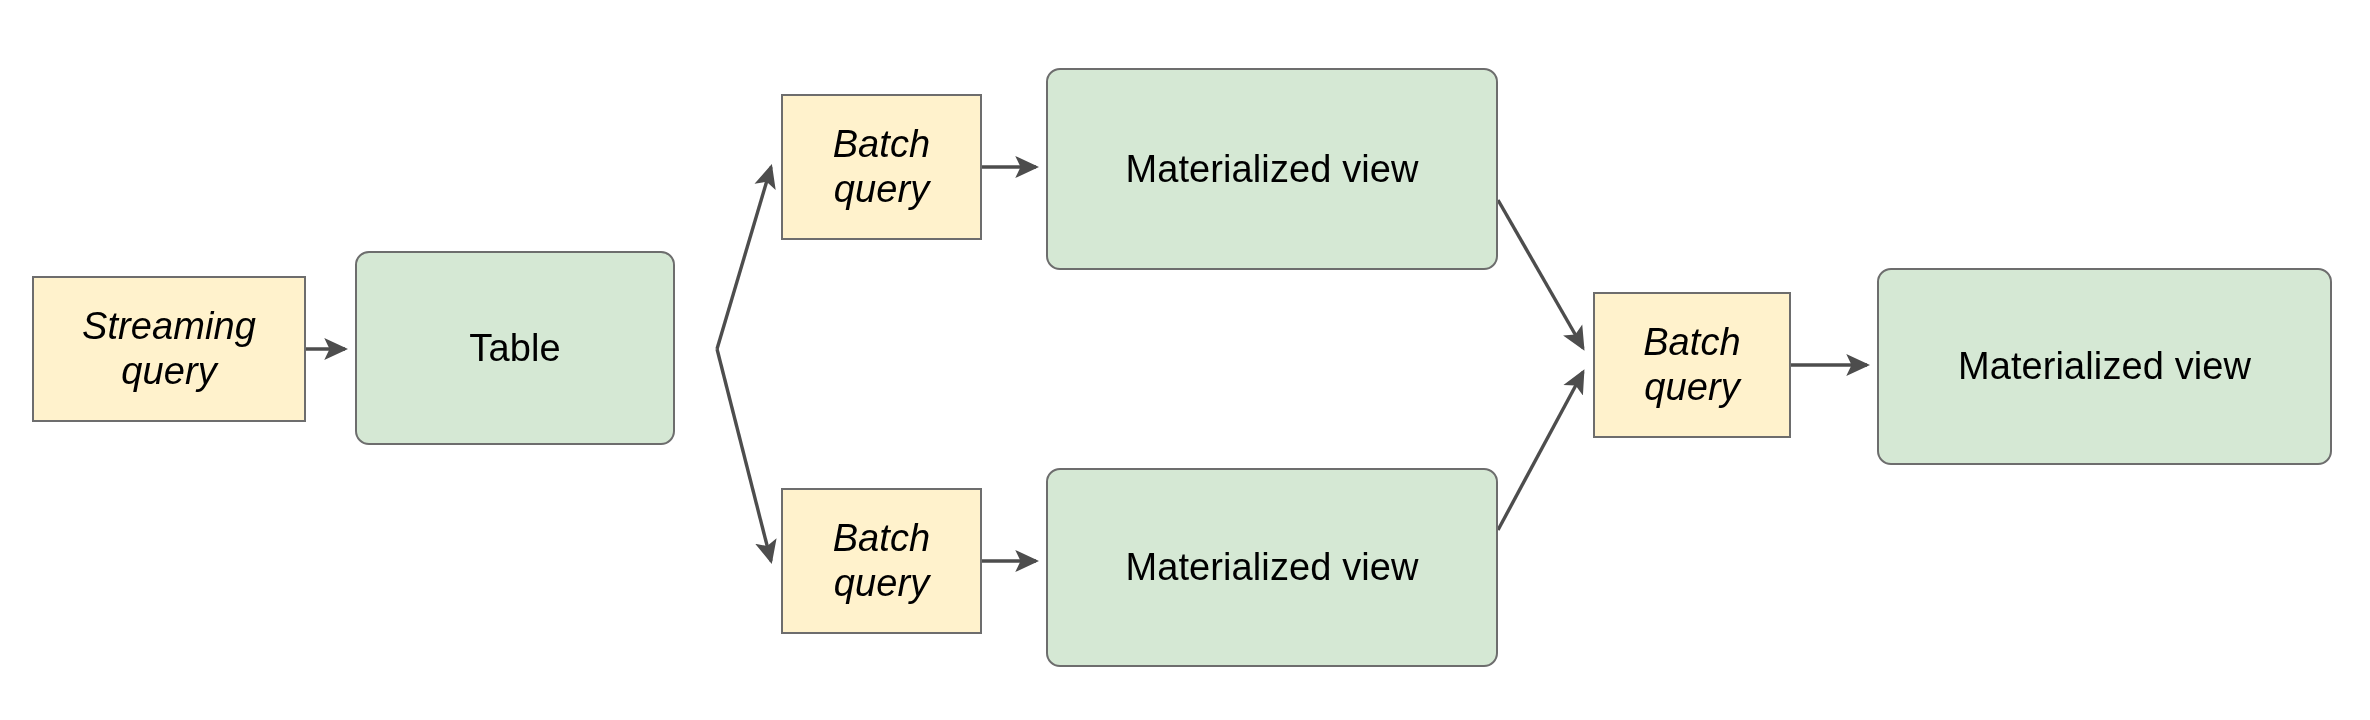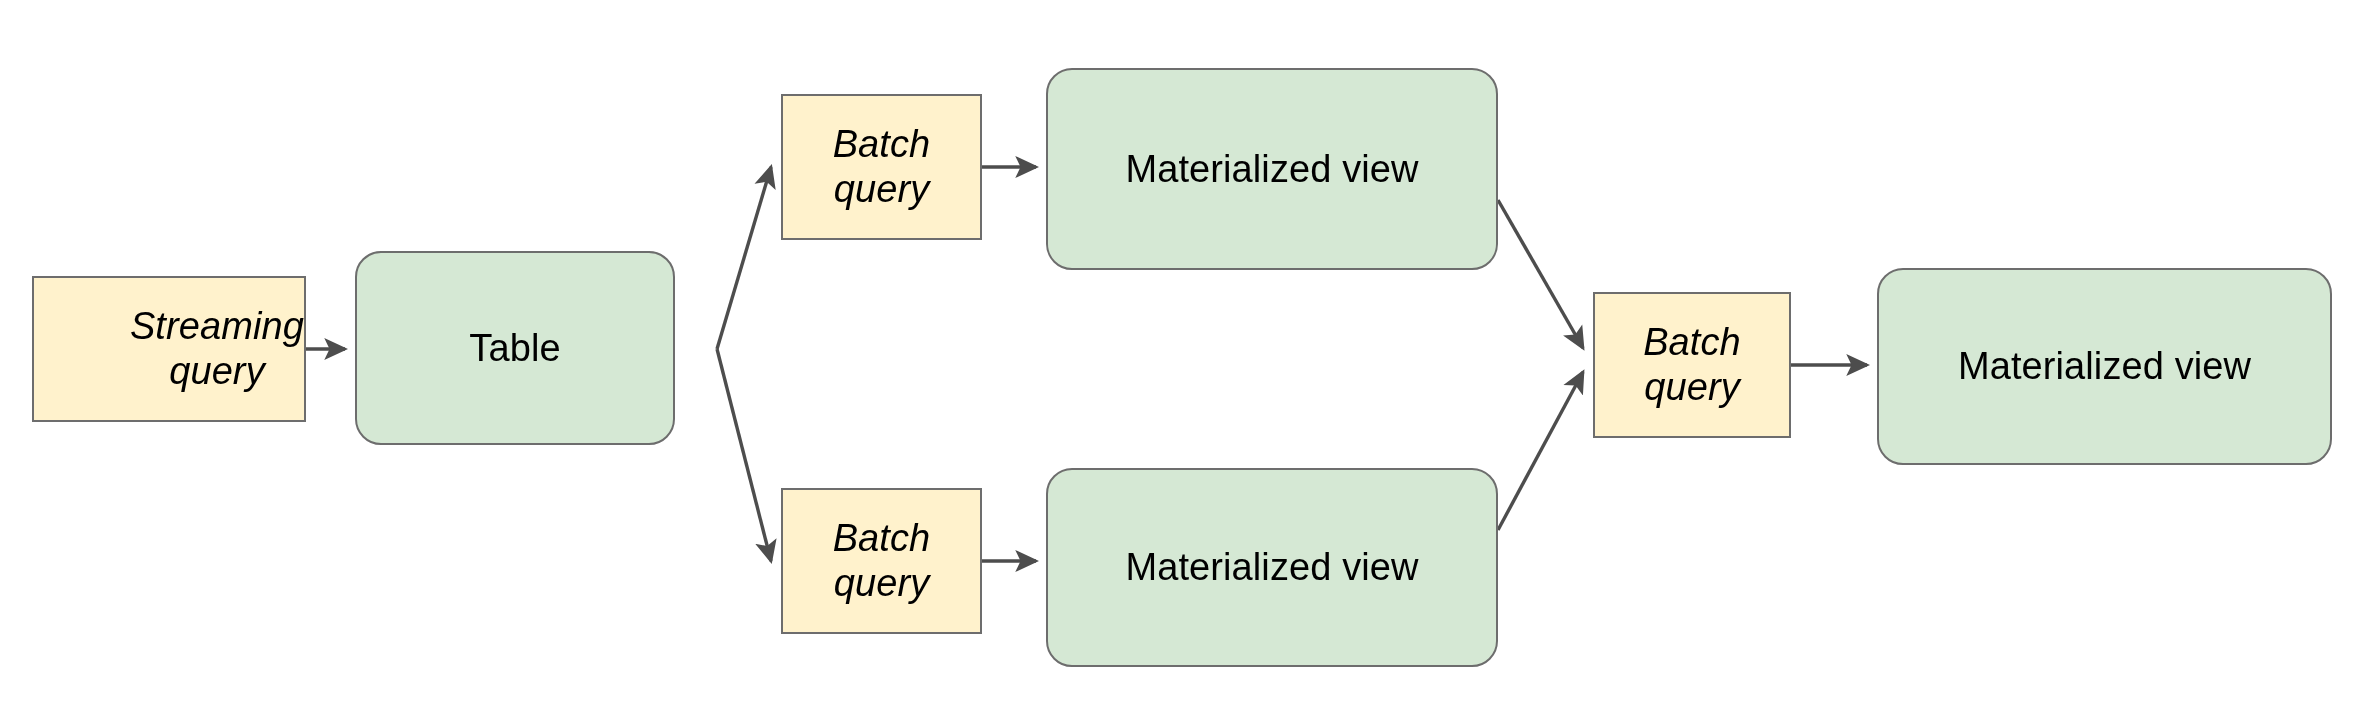--- a/index.html
+++ b/index.html
@@ -42,21 +42,21 @@
   }
   .node.process {
     background: #fff2cc;
     border-color: #6d6d6d;
     border-radius: 0;
     font-style: italic;
   }
   .node.store {
     background: #d5e8d4;
     border-color: #6d6d6d;
-    border-radius: 26px;
+    border-radius: 14px;
   }
   .node-label {
     display: block;
     white-space: pre-line;
   }
 </style>
 </head>
 <body>
 
 <div id="canvas">
@@ -72,21 +72,21 @@
         <path d="M 717,349 L 771,167"></path>
         <path d="M 717,349 L 771,561"></path>
         <path d="M 982,167 L 1036,167"></path>
         <path d="M 982,561 L 1036,561"></path>
         <path d="M 1498,200 L 1583,348"></path>
         <path d="M 1498,530 L 1583,372"></path>
         <path d="M 1791,365 L 1867,365"></path>
       </g>
   </svg>
 
-  <div class="node process" style="left: 32px; top: 276px; width: 274px; height: 146px; border-radius: 0px; justify-content: flex-end;">
+  <div class="node process" style="left: 32px; top: 276px; width: 274px; height: 146px; border-radius: 0px;">
     <span class="node-label">Streaming
 query</span>
   </div>
 
   <div class="node store" style="left: 355px; top: 251px; width: 320px; height: 194px;">
     <span class="node-label">Table</span>
   </div>
 
   <div class="node process" style="left: 781px; top: 94px; width: 201px; height: 146px; border-radius: 0px;">
     <span class="node-label">Batch

